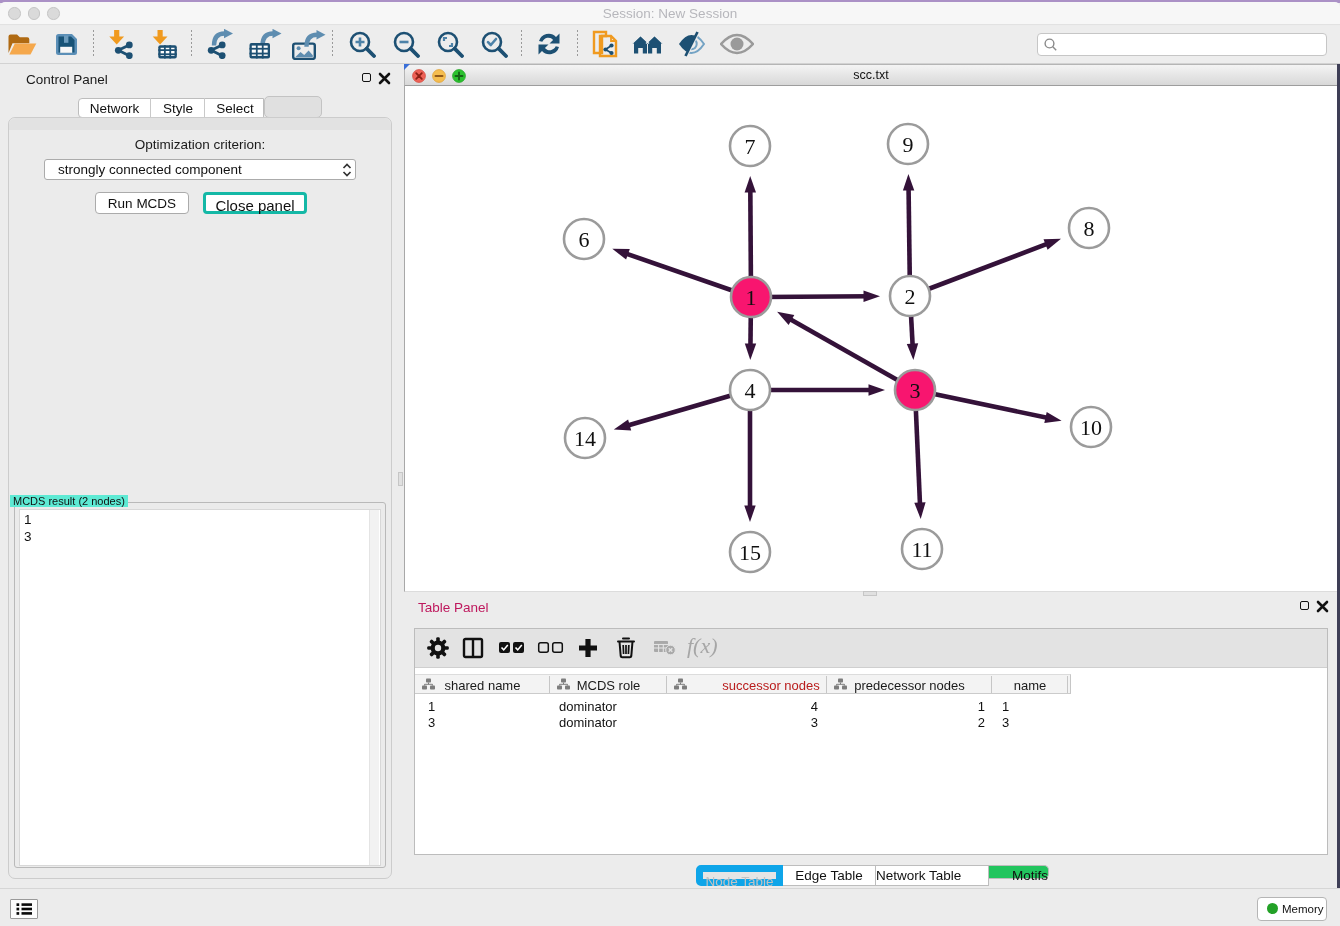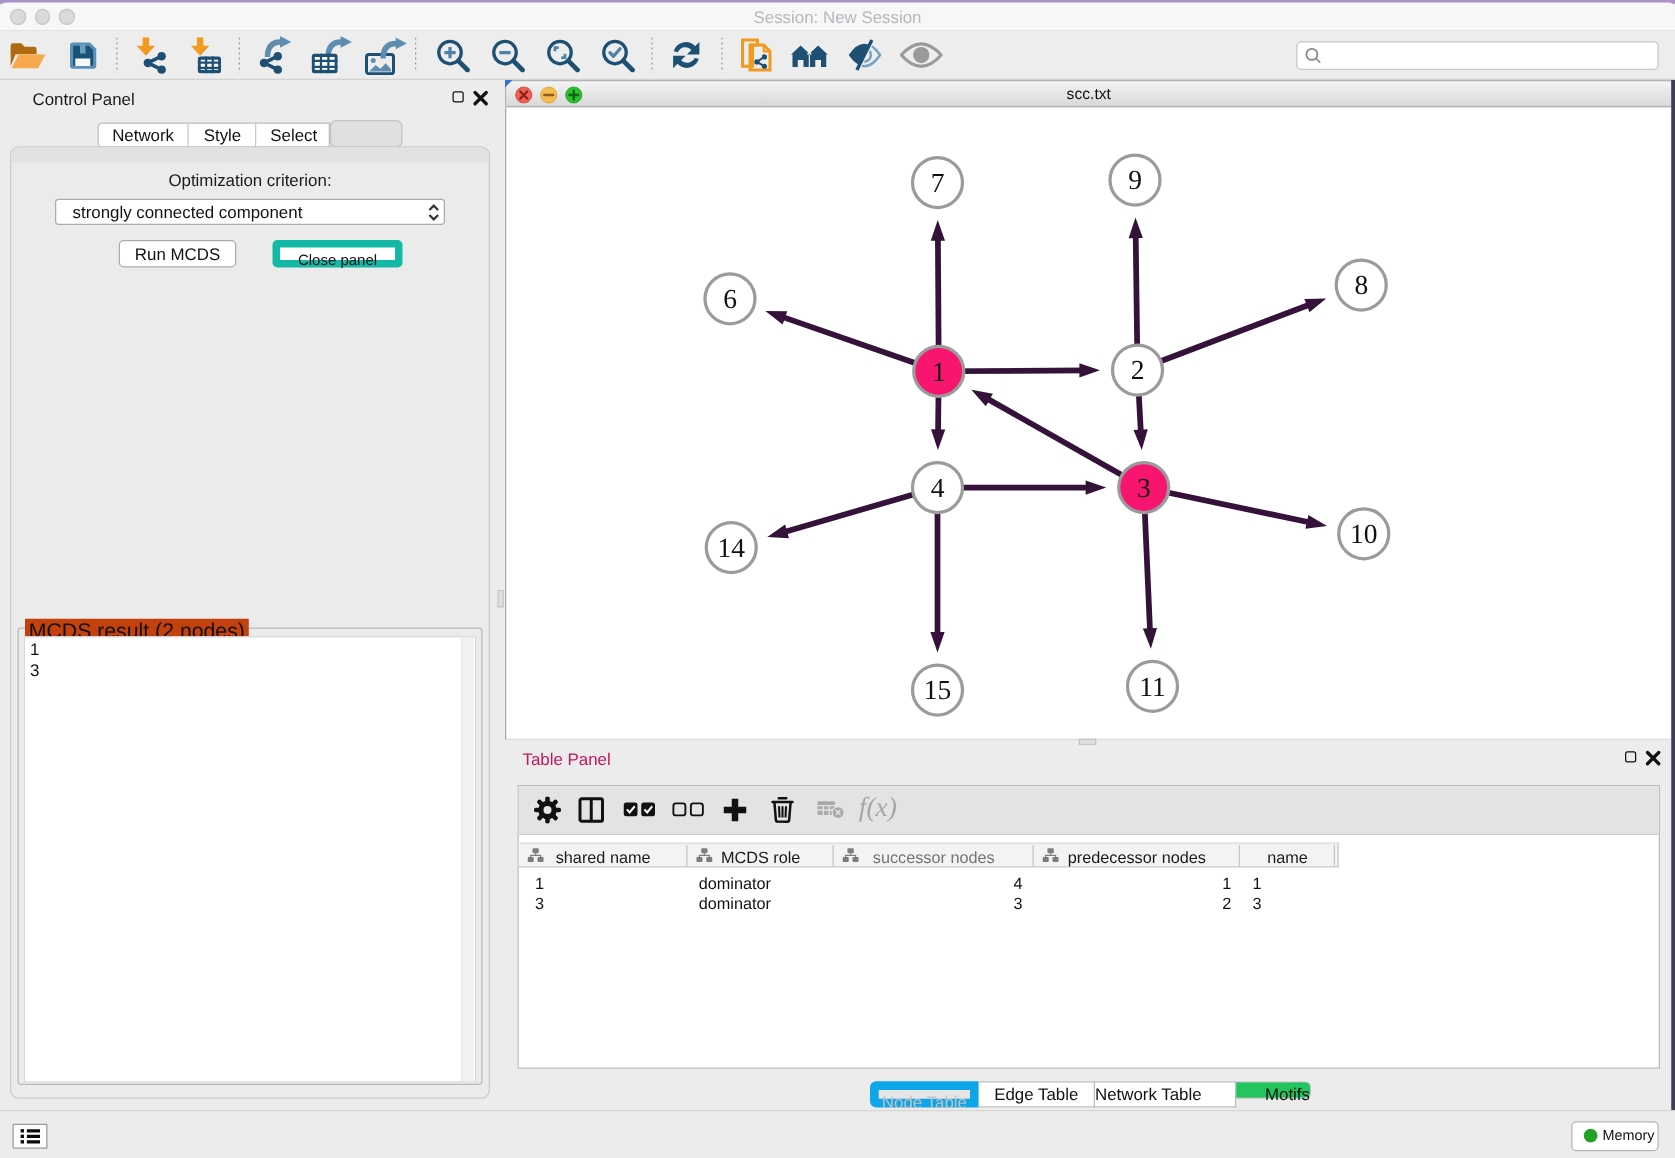--- a/index.html
+++ b/index.html
@@ -165,24 +165,24 @@
 <div class="abs" style="left:0px;top:137px;width:400px;text-align:center;font-size:13.5px;color:#1a1a1a;">Optimization criterion:</div>
 
 <div class="abs" style="left:44px;top:159px;width:312px;height:21px;background:#fff;border:1px solid #ababab;border-radius:3px;"></div>
 <div class="abs" style="left:58px;top:162px;font-size:13.5px;color:#111;">strongly connected component</div>
 <svg class="abs" style="left:341px;top:162px;" width="12" height="16" viewBox="0 0 12 16">
     <path d="M2.5 6 L6 2.5 L9.5 6" fill="none" stroke="#333" stroke-width="1.7"></path>
     <path d="M2.5 10 L6 13.5 L9.5 10" fill="none" stroke="#333" stroke-width="1.7"></path>
   </svg>
 
 <div class="abs" style="left:95px;top:192px;width:94px;height:22px;background:#fff;border:1px solid #ababab;border-radius:4px;text-align:center;font-size:13.5px;color:#111;line-height:21px;">Run MCDS</div>
-<div class="abs" style="left:218px;top:192px;width:104px;height:22px;background:#fff;border:6px solid #14b8a6;border-radius:4px;text-align:center;font-size:12px;color:#111;line-height:21px;">Close panel</div>
+<div class="abs" style="left:203px;top:192px;width:104px;height:22px;background:#fff;border:3px solid #14b8a6;border-radius:4px;text-align:center;font-size:15px;color:#111;line-height:21px;">Close panel</div>
 
 <div class="abs" style="left:14px;top:502px;width:372px;height:366px;border:1px solid #b9b9b9;border-radius:3px;"></div>
-<div class="abs" style="left:20px;top:495px;background:#c2410c;padding:0 3px;font-size:17px;color:#111;">MCDS result (2 nodes)</div>
+<div class="abs" style="left:10px;top:495px;background:#5eead4;padding:0 3px;font-size:11px;color:#111;">MCDS result (2 nodes)</div>
 <div class="abs" style="left:19px;top:509px;width:362px;height:357px;background:#ffffff;border:1px solid #d8d8d8;"></div>
 <div class="abs" style="left:369px;top:510px;width:10px;height:355px;background:#f2f2f2;border-left:1px solid #e4e4e4;"></div>
 <div class="abs" style="left:24px;top:512px;font-size:13.5px;color:#111;line-height:16.5px;">1<br>3</div>
 
 <div class="abs" style="left:404px;top:64px;width:934px;height:22px;background:linear-gradient(#f4f4f4,#d8d8d8);border:1px solid #b5b5b5;border-bottom:1px solid #9d9d9d;"></div>
 <div class="abs" style="left:404px;top:64px;width:0;height:0;border-top:6px solid #3a6fd8;border-right:6px solid transparent;"></div>
 <div class="abs" style="left:404px;top:68px;width:934px;text-align:center;font-size:12.5px;color:#111;">scc.txt</div>
 
 <svg class="abs" style="left:412px;top:69px;" width="60" height="14" viewBox="0 0 60 14">
 <circle cx="7" cy="7" r="6.4" fill="#ee6156" stroke="#d34f44" stroke-width="0.8"></circle>
@@ -321,21 +321,21 @@
 <div class="abs" style="left:550px;top:678px;width:117px;text-align:center;font-size:13px;color:#1a1a1a;">MCDS role</div>
 <svg class="abs" style="left:557px;top:678px;" width="13" height="12" viewBox="0 0 13 12">
     <g fill="#7d7d7d">
       <rect x="4" y="0.5" width="5" height="4" rx="0.8"></rect>
       <rect x="0" y="7.5" width="5" height="4" rx="0.8"></rect>
       <rect x="8" y="7.5" width="5" height="4" rx="0.8"></rect>
     </g>
     <path d="M6.5 4.5 v1.8 M2.5 7.5 v-1.2 h8 v1.2" fill="none" stroke="#7d7d7d" stroke-width="1"></path>
   </svg>
 <div class="abs" style="left:826px;top:676px;width:1px;height:17px;background:#c6c6c6;"></div>
-<div class="abs" style="left:667px;top:678px;width:160px;text-align:center;font-size:13px;color:#737373;">successor nodes</div>
+<div class="abs" style="left:691px;top:678px;width:160px;text-align:center;font-size:13px;color:#b91c1c;">successor nodes</div>
 <svg class="abs" style="left:674px;top:678px;" width="13" height="12" viewBox="0 0 13 12">
     <g fill="#7d7d7d">
       <rect x="4" y="0.5" width="5" height="4" rx="0.8"></rect>
       <rect x="0" y="7.5" width="5" height="4" rx="0.8"></rect>
       <rect x="8" y="7.5" width="5" height="4" rx="0.8"></rect>
     </g>
     <path d="M6.5 4.5 v1.8 M2.5 7.5 v-1.2 h8 v1.2" fill="none" stroke="#7d7d7d" stroke-width="1"></path>
   </svg>
 <div class="abs" style="left:991px;top:676px;width:1px;height:17px;background:#c6c6c6;"></div>
 <div class="abs" style="left:827px;top:678px;width:165px;text-align:center;font-size:13px;color:#1a1a1a;">predecessor nodes</div>

